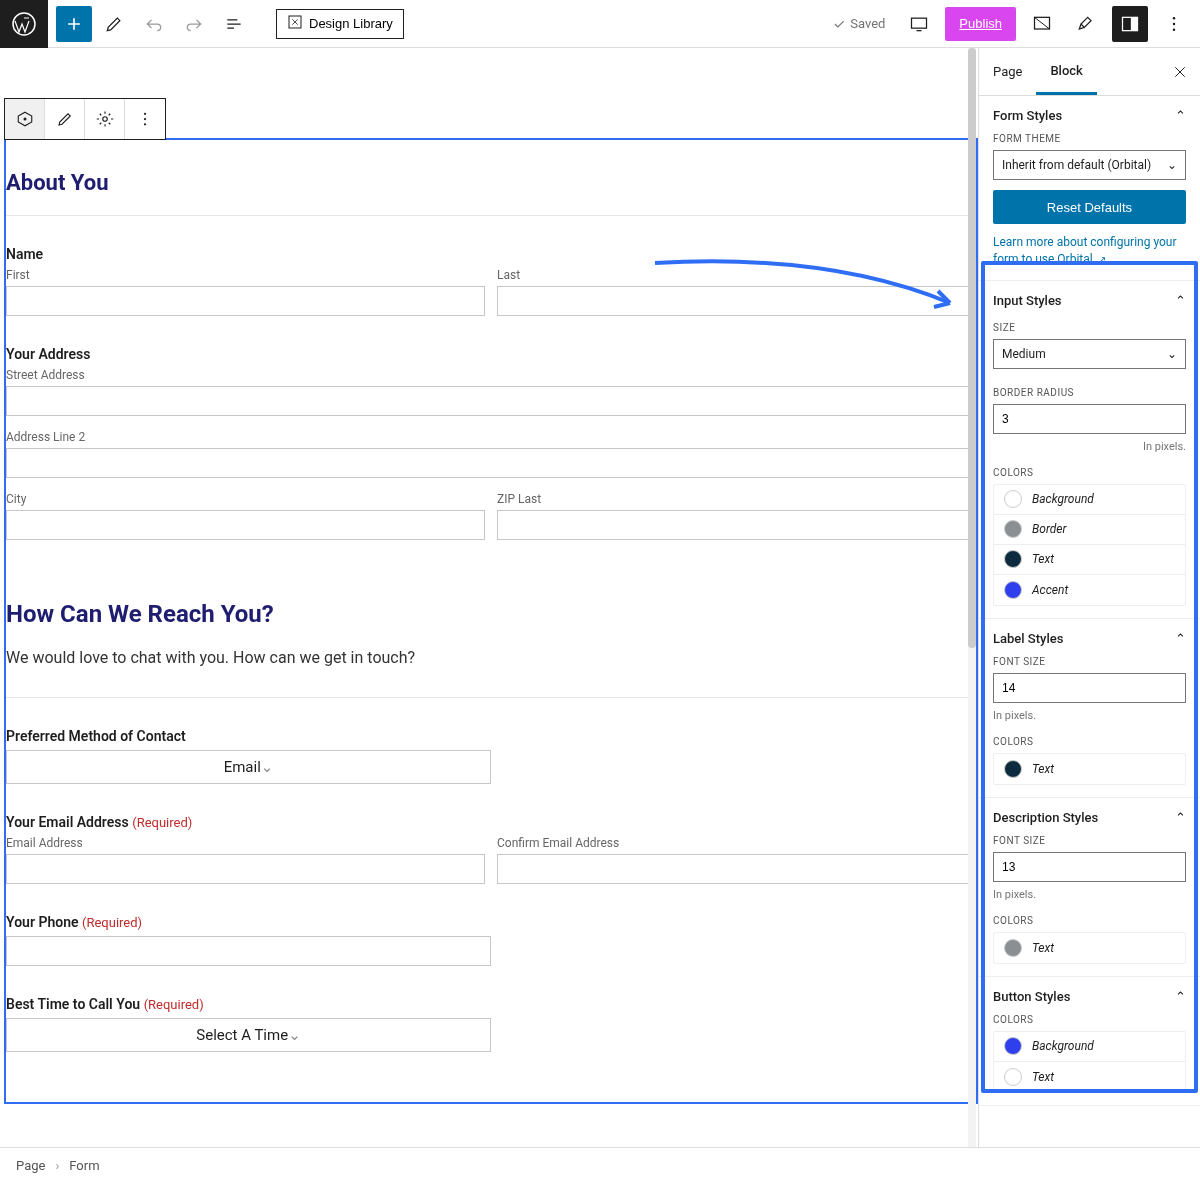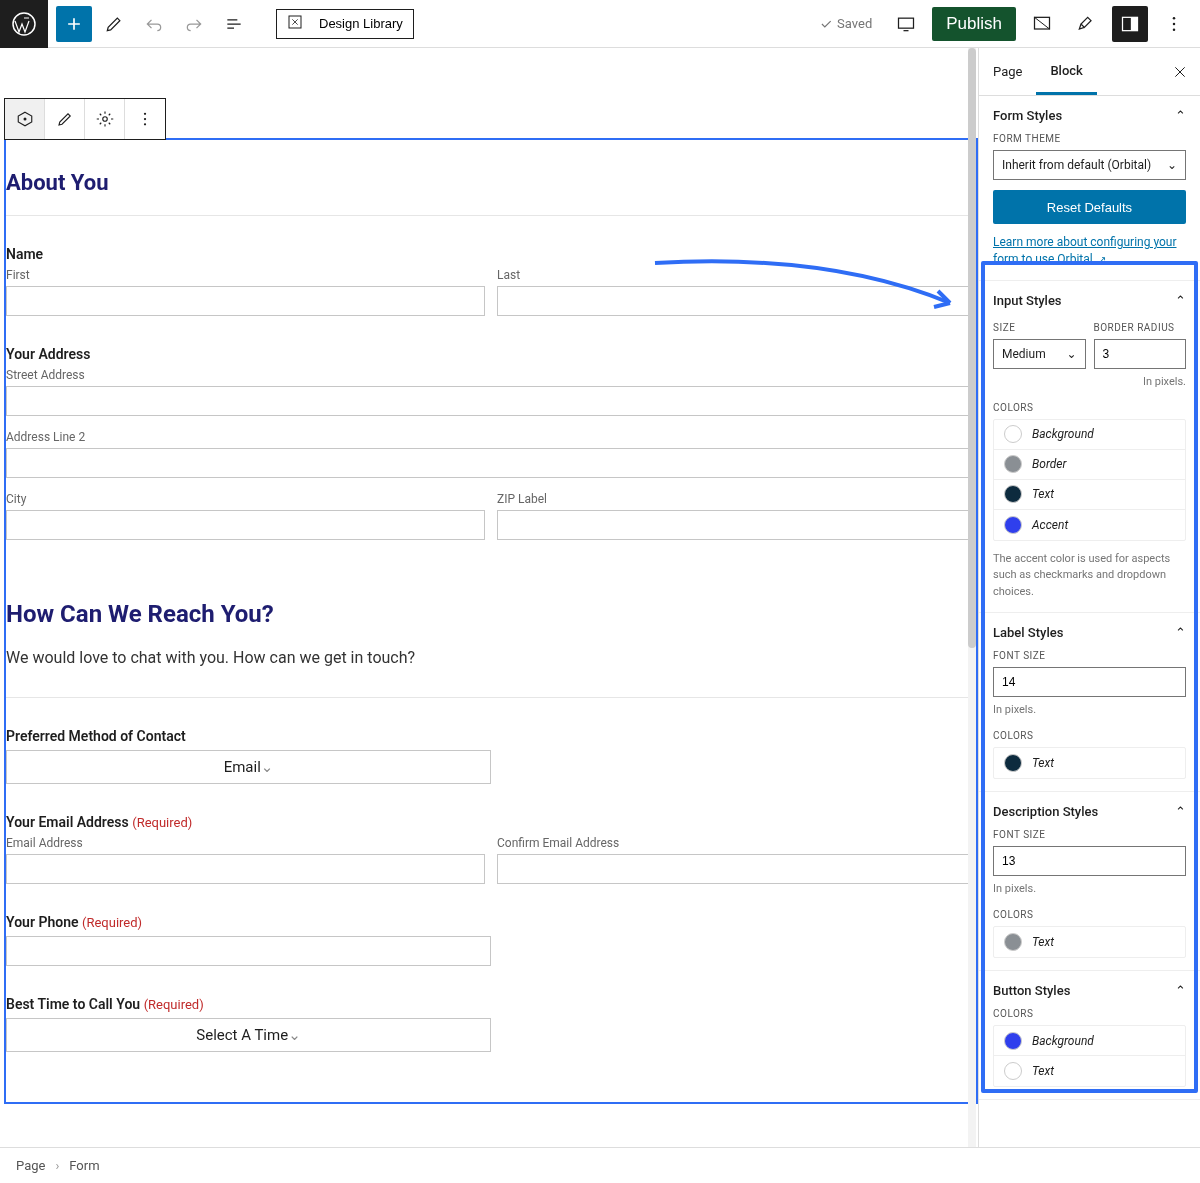--- a/index.html
+++ b/index.html
@@ -6,24 +6,24 @@
 body { font-family: -apple-system, BlinkMacSystemFont, "Segoe UI", Roboto, sans-serif; font-size: 13px; color: #1e1e1e; background: #fff; width: 1200px; height: 1183px; overflow: hidden; position: relative; }
 
 
 .top-bar { height: 48px; display: flex; align-items: center; border-bottom: 1px solid #ddd; }
 .wp-logo { width: 48px; height: 48px; background: #1e1e1e; display: flex; align-items: center; justify-content: center; }
 .wp-logo svg { fill: #fff; }
 .tb-group { display: flex; align-items: center; padding: 0 8px; gap: 4px; }
 .tb-btn { width: 36px; height: 36px; display: inline-flex; align-items: center; justify-content: center; border: none; background: transparent; border-radius: 2px; cursor: pointer; }
 .tb-btn.primary { background: #0073aa; color: #fff; }
 .tb-btn svg { width: 20px; height: 20px; }
-.design-lib { height: 30px; padding: 0 10px; border: 1px solid #1e1e1e; background: #fff; display: inline-flex; align-items: center; gap: 16px; font-size: 13px; margin-left: 20px; cursor: pointer; }
+.design-lib { height: 30px; padding: 0 10px; border: 1px solid #1e1e1e; background: #fff; display: inline-flex; align-items: center; gap: 6px; font-size: 13px; margin-left: 20px; cursor: pointer; }
 .tb-right { margin-left: auto; display: flex; align-items: center; gap: 8px; padding-right: 8px; }
 .saved { display: inline-flex; align-items: center; gap: 4px; color: #757575; font-size: 13px; padding: 0 8px; }
-.publish-btn { background: #14532d; color: #fff; border: none; height: 34px; padding: 0 14px; font-size: 17px; cursor: pointer; border-radius: 2px; }
+.publish-btn { background: #d946ef; color: #fff; border: none; height: 34px; padding: 0 14px; font-size: 13px; cursor: pointer; border-radius: 2px; text-decoration: underline; }
 .icon-btn { width: 36px; height: 36px; display: inline-flex; align-items: center; justify-content: center; background: transparent; border: none; cursor: pointer; }
 .icon-btn.dark { background: #1e1e1e; color: #fff; border-radius: 2px; }
 
 
 .main { display: flex; height: calc(1183px - 48px - 36px); }
 .canvas-wrap { flex: 1; position: relative; overflow: hidden; }
 .canvas { padding: 40px 0 20px 4px; }
 
 
 .block-toolbar { position: absolute; top: 50px; left: 4px; display: flex; border: 1px solid #1e1e1e; background: #fff; z-index: 10; }
@@ -52,22 +52,22 @@
 .sidebar-tabs { display: flex; height: 48px; border-bottom: 1px solid #ddd; }
 .sb-tab { flex: 0 0 auto; display: inline-flex; align-items: center; justify-content: center; padding: 0 14px; font-size: 13px; cursor: pointer; }
 .sb-tab.active { border-bottom: 3px solid #0073aa; font-weight: 500; }
 .sb-close { margin-left: auto; width: 40px; display: inline-flex; align-items: center; justify-content: center; cursor: pointer; }
 .panel { padding: 12px 14px; border-bottom: 1px solid #eee; }
 .panel-head { display: flex; justify-content: space-between; align-items: center; font-size: 13px; font-weight: 500; cursor: pointer; }
 .panel-sublabel { font-size: 10px; letter-spacing: 0.5px; color: #555; text-transform: uppercase; margin-top: 10px; margin-bottom: 6px; }
 .sb-select { width: 100%; height: 30px; border: 1px solid #757575; padding: 0 8px; font-size: 12px; display: flex; align-items: center; justify-content: space-between; background: #fff; }
 .sb-input { width: 100%; height: 30px; border: 1px solid #757575; padding: 0 8px; font-size: 12px; background: #fff; }
 .sb-btn-full { width: 100%; height: 34px; background: #0073aa; color: #fff; border: none; font-size: 13px; margin-top: 10px; cursor: pointer; border-radius: 2px; }
-.sb-link { display: block; font-size: 12px; color: #0073aa; text-decoration: underline; margin-top: 10px; line-height: 1.4; }
-.sb-row-2 { display: flex; gap: 8px; margin-top: 4px; }
+.sb-link { display: block; font-size: 12px; color: #0073aa; margin-top: 10px; line-height: 1.4; }
+.sb-row-2 { display: flex; gap: 8px; margin-top: 4px; flex-direction: column; }
 .sb-row-2 > div { flex: 1; }
 .hint-text { font-size: 11px; color: #757575; margin-top: 6px; }
 .color-list { border: 1px solid #eee; border-radius: 2px; margin-top: 6px; }
 .color-item { display: flex; align-items: center; gap: 10px; height: 30px; padding: 0 10px; font-size: 12px; border-bottom: 1px solid #eee; cursor: pointer; font-style: italic; }
 .color-item:last-child { border-bottom: none; }
 .swatch { width: 18px; height: 18px; border-radius: 50%; border: 1px solid #ccc; }
 .note { font-size: 11px; color: #757575; line-height: 1.5; margin-top: 10px; }
 
 
 .highlight-box { position: absolute; border: 4px solid #2f6df5; border-radius: 2px; pointer-events: none; }
@@ -227,21 +227,21 @@
           <div style="height:14px"></div>
           <span class="sub-label">Address Line 2</span>
           <input class="text-input" style="">
           <div style="height:14px"></div>
           <div class="row-two">
             <div>
               <span class="sub-label">City</span>
               <input class="text-input" style="">
             </div>
             <div>
-              <span class="sub-label">ZIP Label</span>
+              <span class="sub-label">ZIP Last</span>
               <input class="text-input" style="">
             </div>
           </div>
         </div>
 
         <div style="height:30px"></div>
         <div class="section-title big">How Can We Reach You?</div>
         <div class="section-desc">We would love to chat with you. How can we get in touch?</div>
         <hr class="thin">
 
@@ -359,21 +359,20 @@
           </div>
         <div class="color-item">
             <span class="swatch" style="background:#0d2b3e"></span>
             <span>Text</span>
           </div>
         <div class="color-item">
             <span class="swatch" style="background:#2f3fed"></span>
             <span>Accent</span>
           </div>
       </div>
-      <div class="note">The accent color is used for aspects such as checkmarks and dropdown choices.</div>
     </div>
 
     <div class="panel">
       <div class="panel-head">
         <span>Label Styles</span>
         <span>⌃</span>
       </div>
       <div class="panel-sublabel">FONT SIZE</div>
       <input class="sb-input" value="14" style="">
       <div class="hint-text">In pixels.</div>

